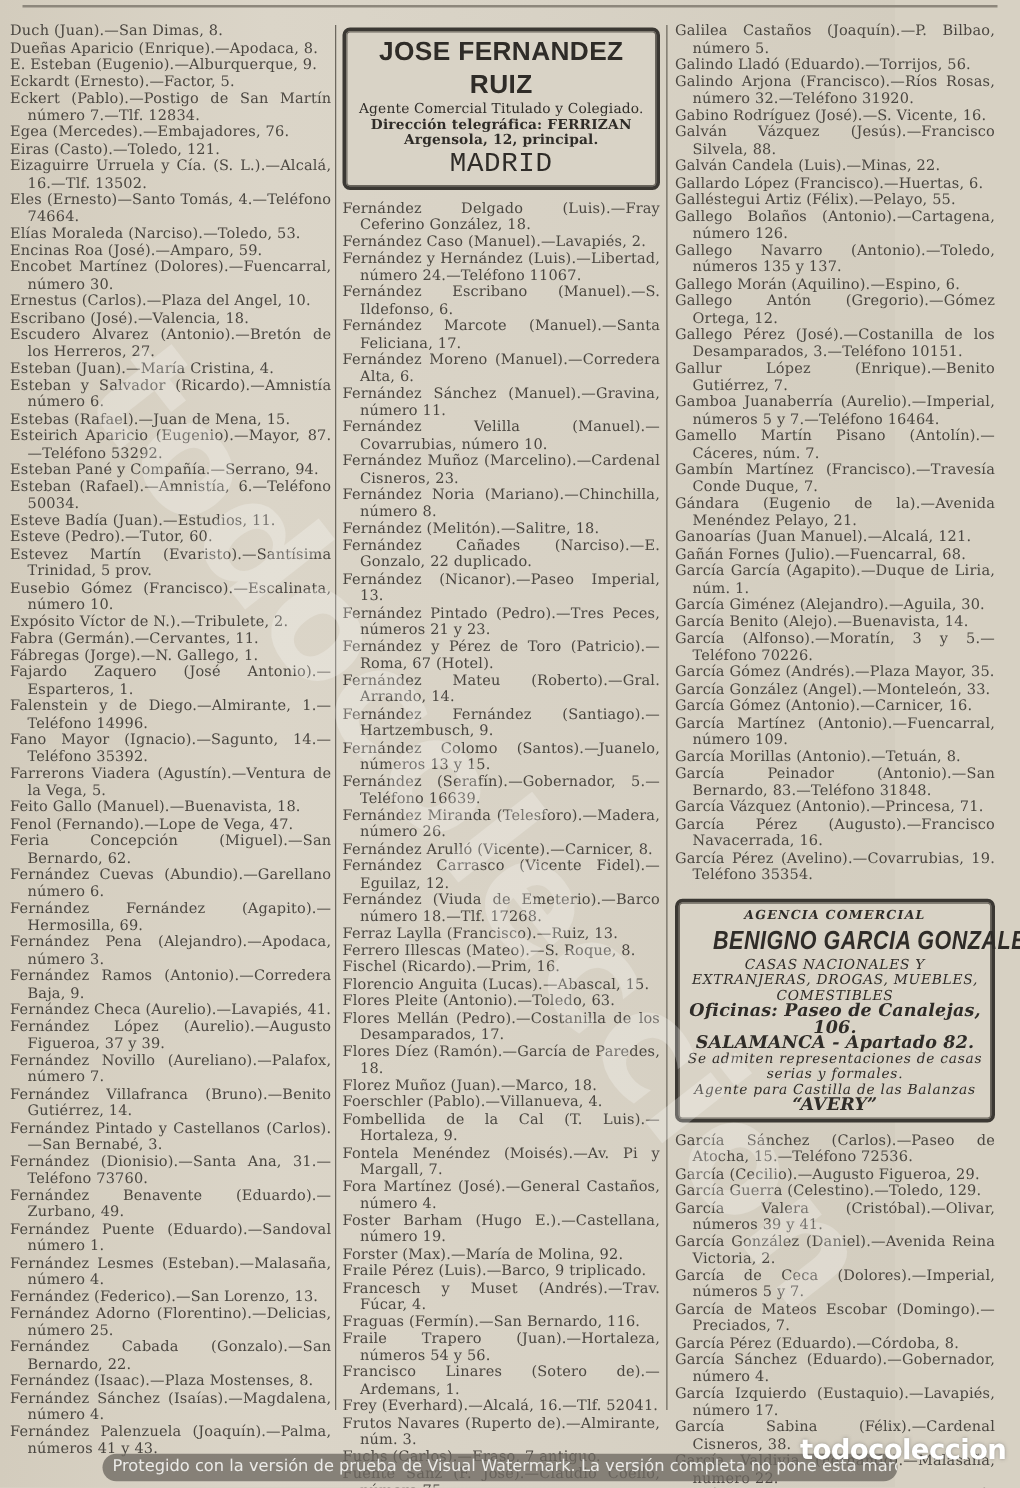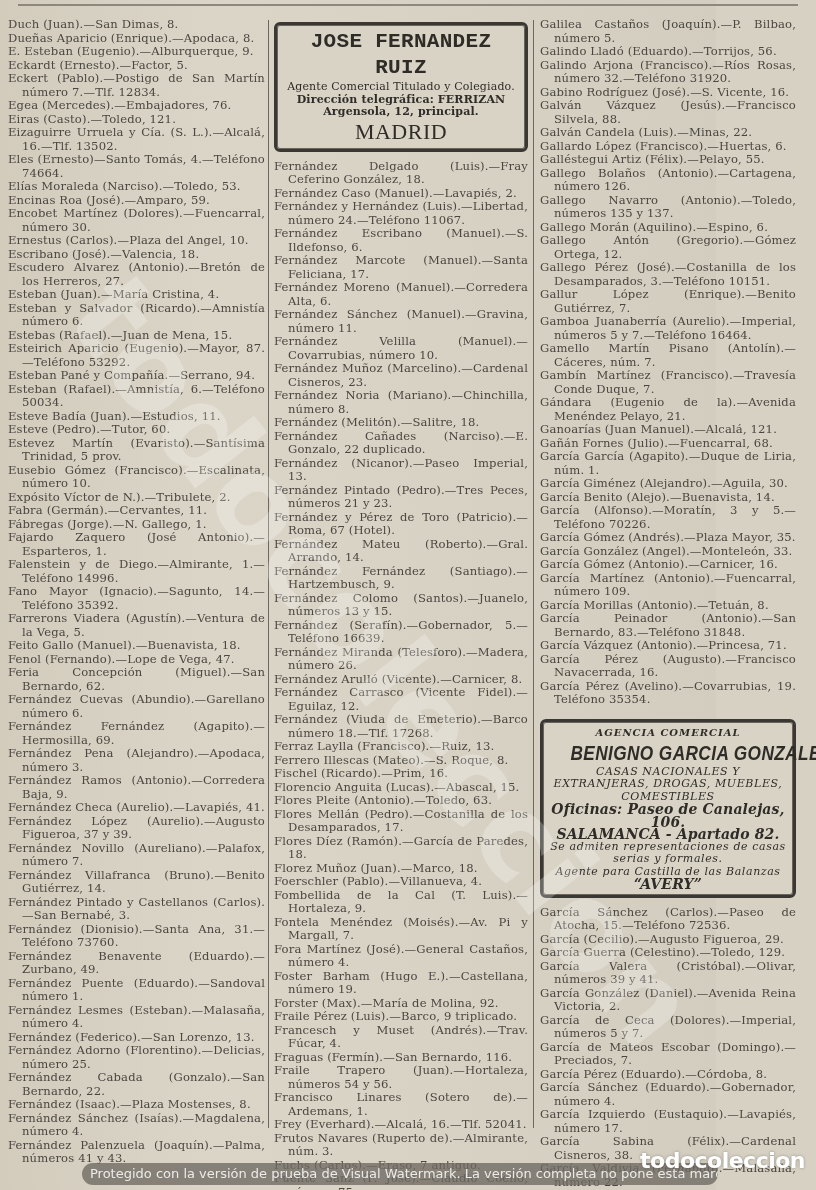--- a/index.html
+++ b/index.html
@@ -9,24 +9,24 @@
         background:linear-gradient(90deg,#d3ccbd 0%,#dbd5c8 30%,#d8d2c5 60%,#d3cdbf 100%);}
   .toprule{position:absolute;top:4px;left:18px;width:780px;height:2px;background:#8d877c;}
   .col{position:absolute;top:18px;font-size:11.6px;line-height:13.5px;letter-spacing:0.15px;}
   .col1{left:8px;width:257px;}
   .col2{left:274px;width:254px;}
   .col3{left:540px;width:256px;}
   .vrule{position:absolute;top:20px;width:1px;background:#6d685f;height:1108px;}
   .entry{padding-left:14px;text-indent:-14px;text-align:justify;margin:0;}
   .ad{border:3px solid #3b3833;border-radius:6px;text-align:center;padding:4px 6px;margin:4px 0 8px 0;
       box-shadow:inset 0 0 0 1px #6a655c;background:#d9d3c6;color:#2f2c28;}
-  .ad1 .h1{font-family:Liberation Mono, monospace;font-weight:bold;font-size:21px;letter-spacing:0.3px;line-height:26px;}
+  .ad1 .h1{font-family:Liberation Sans, sans-serif;font-weight:bold;font-size:21px;letter-spacing:0.3px;line-height:26px;}
   .ad1 .l{font-size:11px;line-height:12.5px;}
   .ad1 .b{font-weight:bold;font-size:11px;line-height:12.5px;}
-  .ad1 .city{font-family:Liberation Serif, serif;font-size:22px;line-height:26px;letter-spacing:0.5px;}
+  .ad1 .city{font-family:Liberation Mono, monospace;font-size:22px;line-height:26px;letter-spacing:0.5px;}
   .ad2 .t{font-weight:bold;font-size:10px;letter-spacing:1px;line-height:14px;}
   .ad2 .h1{font-family:"Liberation Sans",sans-serif;font-weight:bold;font-size:21px;transform:scaleX(0.82);
            letter-spacing:0.5px;line-height:26px;white-space:nowrap;}
   .ad2 .l{font-size:11px;line-height:12.5px;letter-spacing:0.6px;}
   .ad2 .b{font-weight:bold;font-size:14px;line-height:12.5px;}
   .wm{position:absolute;left:82px;top:1163px;height:22px;width:628px;background:rgba(110,105,98,0.78);
       border-radius:11px;color:#ecebe8;font-family:"DejaVu Sans",sans-serif;font-size:13px;line-height:22px;
       padding-left:8px;white-space:nowrap;overflow:hidden;}
   .brand{position:absolute;left:640px;top:1148px;color:#ffffff;font-family:"DejaVu Sans",sans-serif;
          font-weight:bold;font-size:22px;letter-spacing:-0.5px;text-shadow:0 0 3px rgba(80,80,80,0.5);}

